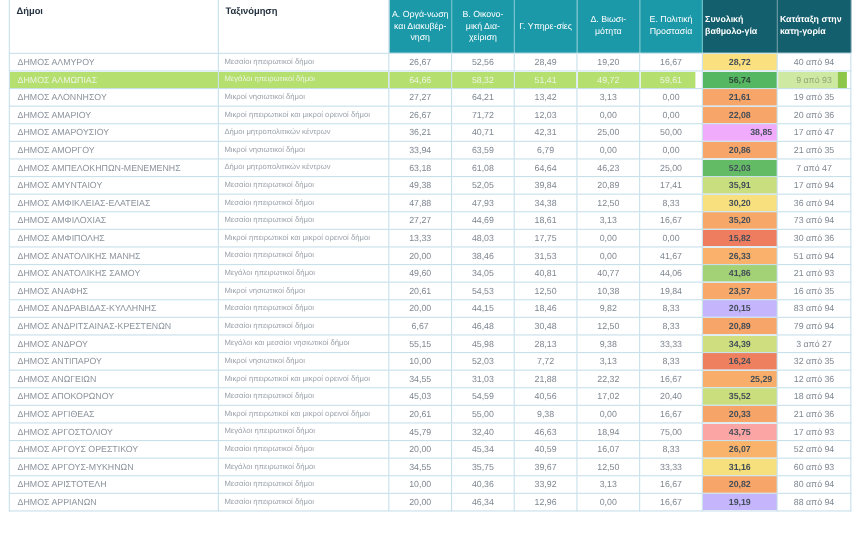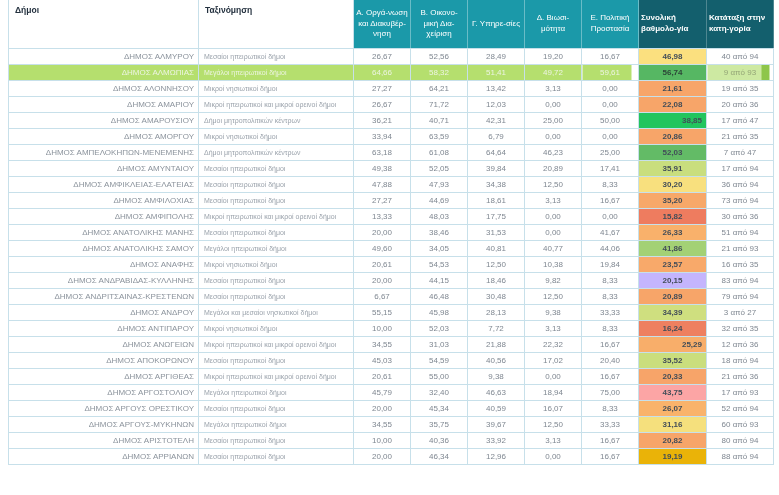--- a/index.html
+++ b/index.html
@@ -18,21 +18,21 @@
   th,td{box-sizing:border-box;}
   thead th{height:48px;font-size:8px;line-height:1.3;padding:3px 2px;vertical-align:middle;}
   th.th-plain{background:#fff;color:var(--plain-head);text-align:left;vertical-align:top;
     padding:5px 6px;font-size:8.5px;font-weight:bold;border:1px solid var(--grid);border-top:none;}
   th.th-teal{background:var(--teal);color:#fff;font-weight:normal;text-align:center;
     border-right:1px solid rgba(255,255,255,0.35);border-bottom:1px solid var(--grid);}
   th.th-dark{background:var(--teal-dark);color:#fff;font-weight:bold;text-align:left;
     border-right:1px solid rgba(255,255,255,0.25);border-bottom:1px solid var(--grid);}
   tbody td{height:16px;border:1px solid var(--grid);font-size:8px;padding:1px 4px;
     white-space:nowrap;overflow:hidden;}
-  td.td-name{color:var(--name-text);padding-left:7px;text-align:right;}
+  td.td-name{color:var(--name-text);padding-left:7px;}
   td.td-class{color:var(--class-text);font-size:7px;padding-left:5px;}
   td.td-num{color:var(--num-text);text-align:center;}
   td.td-total{color:var(--total-text);text-align:center;font-weight:bold;}
   td.td-rank{color:var(--num-text);text-align:center;}
   tr.hl td.band{background:var(--hl-band);color:var(--hl-text);}
   tr.hl td.band-end{background:linear-gradient(90deg,var(--hl-band) 0 88%,#fff 88%);}
   tr.hl td.td-total{background:var(--hl-total-bg);color:var(--hl-total-text);}
   tr.hl td.td-rank{background:linear-gradient(90deg,var(--hl-rank-bg) 0 82%,var(--hl-rank-blob) 82% 94%,#fff 94%);
     color:var(--hl-rank-text);}
 </style>
@@ -67,21 +67,21 @@
     </thead>
     <tbody>
         <tr>
           <td class="td-name band">ΔΗΜΟΣ ΑΛΜΥΡΟΥ</td>
           <td class="td-class band">Μεσαίοι ηπειρωτικοί δήμοι</td>
           <td class="td-num band">26,67</td>
           <td class="td-num band">52,56</td>
           <td class="td-num band">28,49</td>
           <td class="td-num band">19,20</td>
           <td class="td-num band band-end">16,67</td>
-          <td class="td-total" style="background: rgb(251, 224, 127);">46,98</td>
+          <td class="td-total" style="background: rgb(251, 224, 127);">28,72</td>
           <td class="td-rank">40 από 94</td>
         </tr>
         <tr class="hl">
           <td class="td-name band">ΔΗΜΟΣ ΑΛΜΩΠΙΑΣ</td>
           <td class="td-class band">Μεγάλοι ηπειρωτικοί δήμοι</td>
           <td class="td-num band">64,66</td>
           <td class="td-num band">58,32</td>
           <td class="td-num band">51,41</td>
           <td class="td-num band">49,72</td>
           <td class="td-num band band-end">59,61</td>
@@ -111,21 +111,21 @@
           <td class="td-rank">20 από 36</td>
         </tr>
         <tr>
           <td class="td-name band">ΔΗΜΟΣ ΑΜΑΡΟΥΣΙΟΥ</td>
           <td class="td-class band">Δήμοι μητροπολιτικών κέντρων</td>
           <td class="td-num band">36,21</td>
           <td class="td-num band">40,71</td>
           <td class="td-num band">42,31</td>
           <td class="td-num band">25,00</td>
           <td class="td-num band band-end">50,00</td>
-          <td class="td-total" style="background: #22c55e; padding-left: 43px;">38,85</td>
+          <td class="td-total" style="background: #f0abfc; padding-left: 43px;">38,85</td>
           <td class="td-rank">17 από 47</td>
         </tr>
         <tr>
           <td class="td-name band">ΔΗΜΟΣ ΑΜΟΡΓΟΥ</td>
           <td class="td-class band">Μικροί νησιωτικοί δήμοι</td>
           <td class="td-num band">33,94</td>
           <td class="td-num band">63,59</td>
           <td class="td-num band">6,79</td>
           <td class="td-num band">0,00</td>
           <td class="td-num band band-end">0,00</td>
@@ -342,18 +342,18 @@
           <td class="td-rank">80 από 94</td>
         </tr>
         <tr>
           <td class="td-name band">ΔΗΜΟΣ ΑΡΡΙΑΝΩΝ</td>
           <td class="td-class band">Μεσαίοι ηπειρωτικοί δήμοι</td>
           <td class="td-num band">20,00</td>
           <td class="td-num band">46,34</td>
           <td class="td-num band">12,96</td>
           <td class="td-num band">0,00</td>
           <td class="td-num band band-end">16,67</td>
-          <td class="td-total" style="background: #eab308;">19,19</td>
+          <td class="td-total" style="background: #c4b5fd;">19,19</td>
           <td class="td-rank">88 από 94</td>
         </tr>
       </tbody>
   </table>
 </div>
 
 </body></html>

